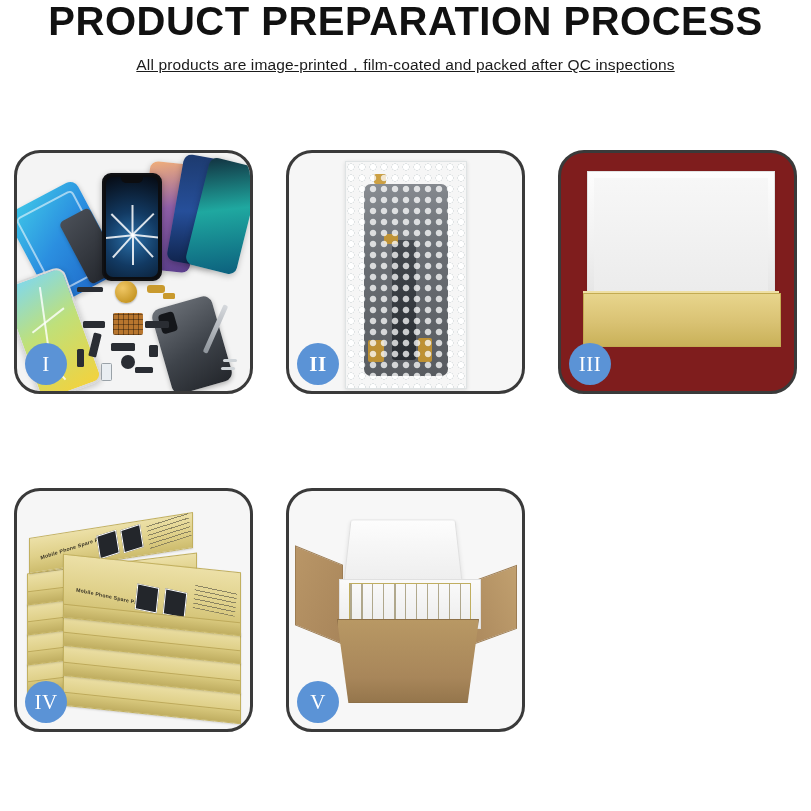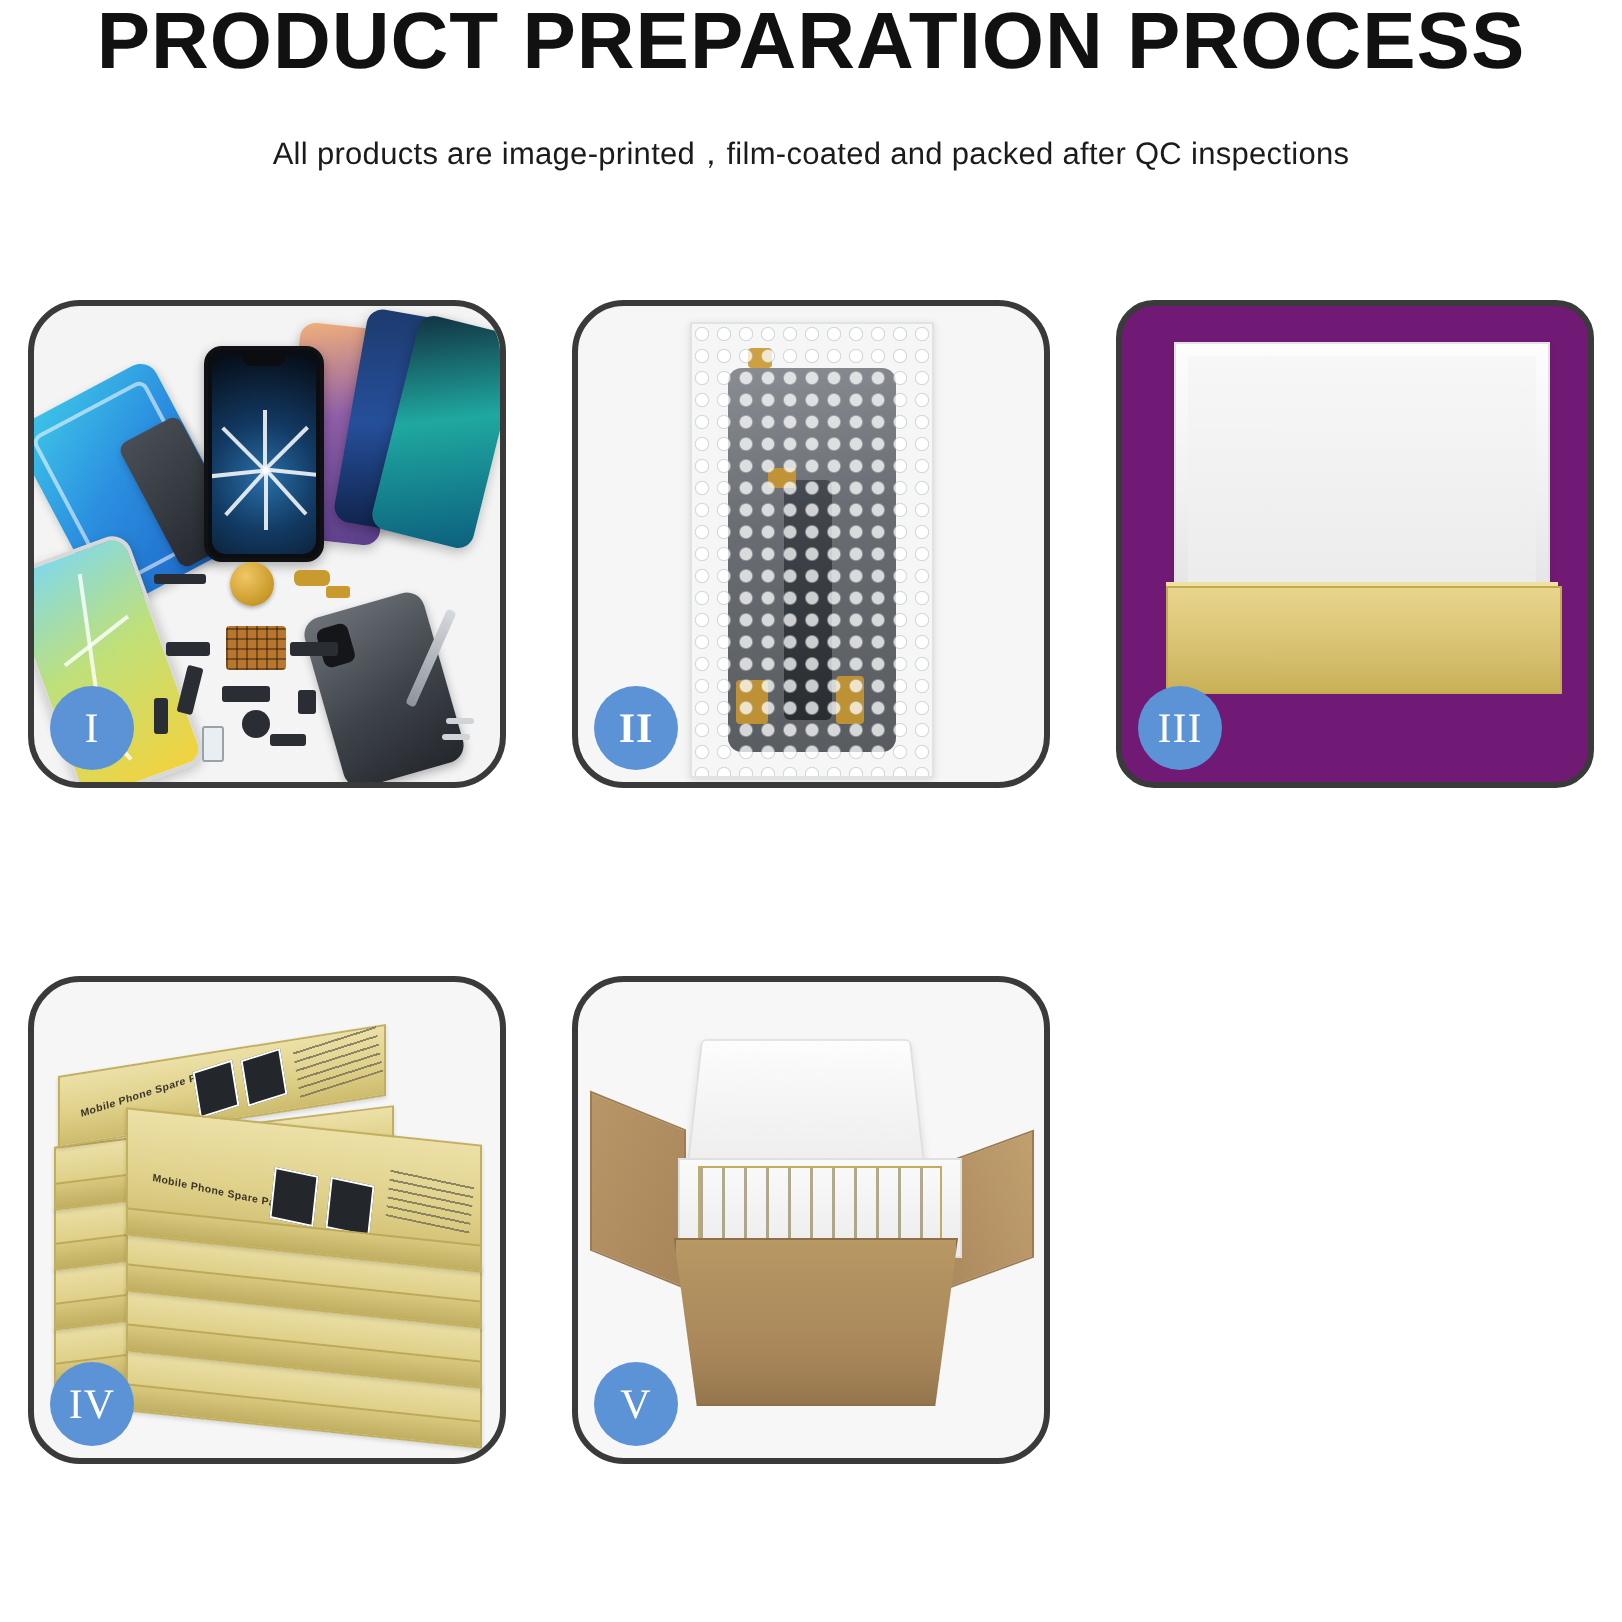--- a/index.html
+++ b/index.html
@@ -13,22 +13,22 @@
   .page{width:811px;height:811px;position:relative;box-sizing:border-box;}
 
   
   .header{text-align:center;}
   .title{
     font-size:40px;font-weight:700;letter-spacing:.5px;
     color:#111;line-height:1.08;
     font-family:"Liberation Sans", sans-serif;
   }
   .subtitle{
-    margin-top:24px;font-size:15.5px;color:#1b1b1b;
-    letter-spacing:.15px;font-weight:400;
+    margin-top:12px;font-size:15.5px;color:#1b1b1b;
+    letter-spacing:.15px;font-weight:400;text-decoration:underline;
   }
 
   
   .grid{
     position:absolute;left:14px;top:150px;
     width:783px;
     display:grid;
     grid-template-columns:repeat(3,239px);
     grid-template-rows:244px 244px;
     column-gap:33px;row-gap:94px;
@@ -172,21 +172,21 @@
   .gold-tab{position:absolute;background:#c9972f;opacity:.9;border-radius:2px;}
   .bubble-overlay{
     position:absolute;inset:0;
     background-image:
       radial-gradient(circle at 5px 5px, rgba(255,255,255,.75) 2.8px, rgba(170,182,186,.38) 3.4px, transparent 3.8px);
     background-size:11px 11px;
     pointer-events:none;
   }
 
   
-  .p3{background:#701a75;border-radius:19px;}
+  .p3{background:#7f1d1d;}
   .foam-lid{
     position:absolute;left:26px;top:18px;width:186px;height:128px;
     background:linear-gradient(180deg,#fdfdfd 0%,#f0f0f0 60%,#e4e4e4 100%);
     border:1px solid #e2e2e2;
     box-shadow:0 2px 4px rgba(0,0,0,.08);
   }
   .foam-lid:before{
     content:"";position:absolute;left:6px;top:6px;right:6px;bottom:0;
     background:linear-gradient(180deg,#f7f7f7,#ebebeb);
   }

